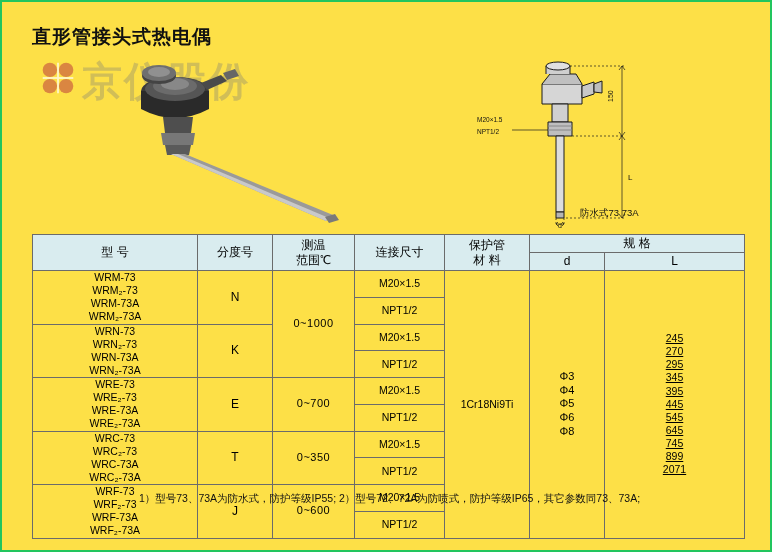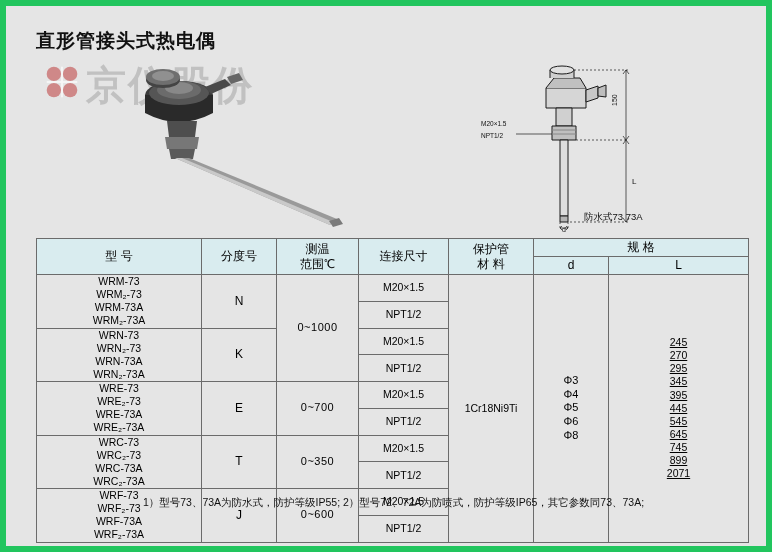--- a/index.html
+++ b/index.html
@@ -13,22 +13,22 @@
     font-family: "Liberation Sans", sans-serif;
     color: #000;
     position: relative;
     overflow: hidden;
   }
   .page {
     position: absolute;
     left: 0; top: 0;
     width: 772px;
     height: 552px;
-    background: #e5e5e5;
-    border: 6px solid #22c55e;
+    background: #fde047;
+    border: 2px solid #22c55e;
     box-sizing: border-box;
   }
   
   .title {
     position: absolute;
     left: 30px;
     top: 22px;
     font-size: 19px;
     font-weight: bold;
     letter-spacing: 1px;

